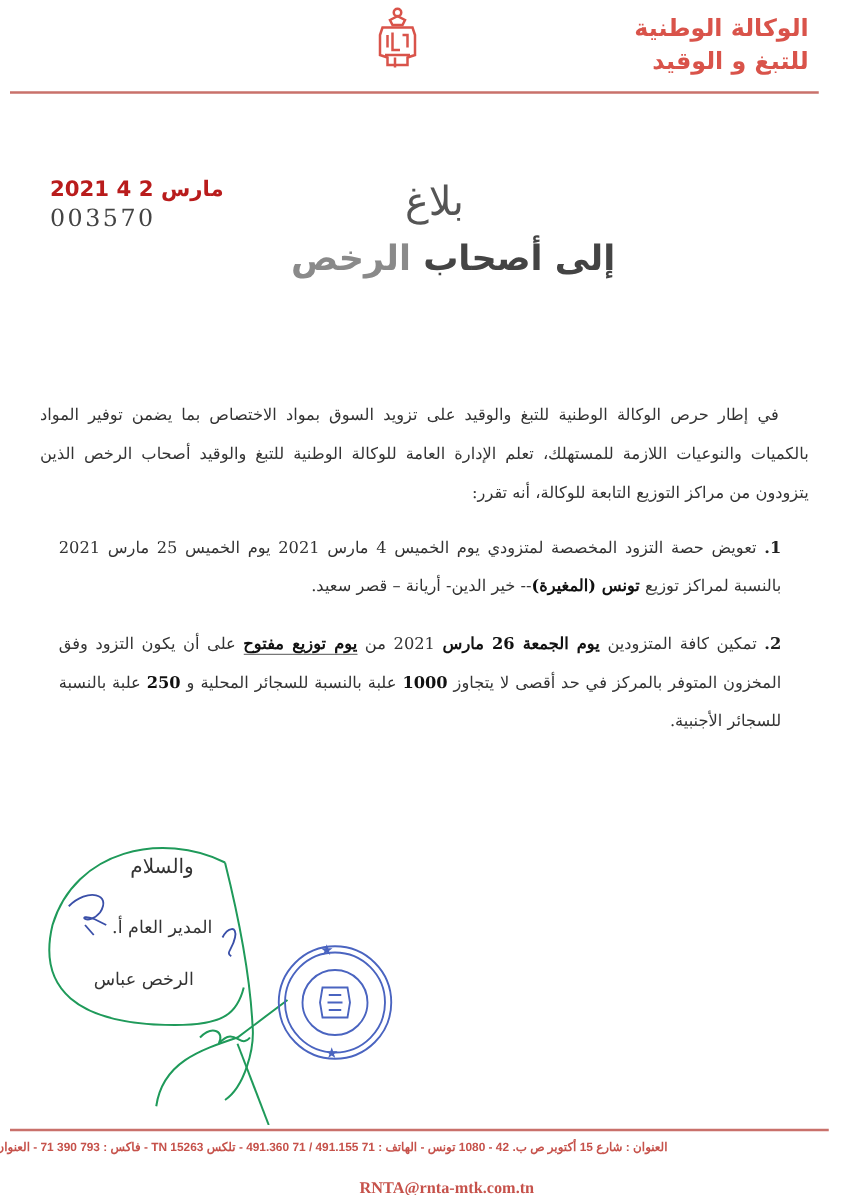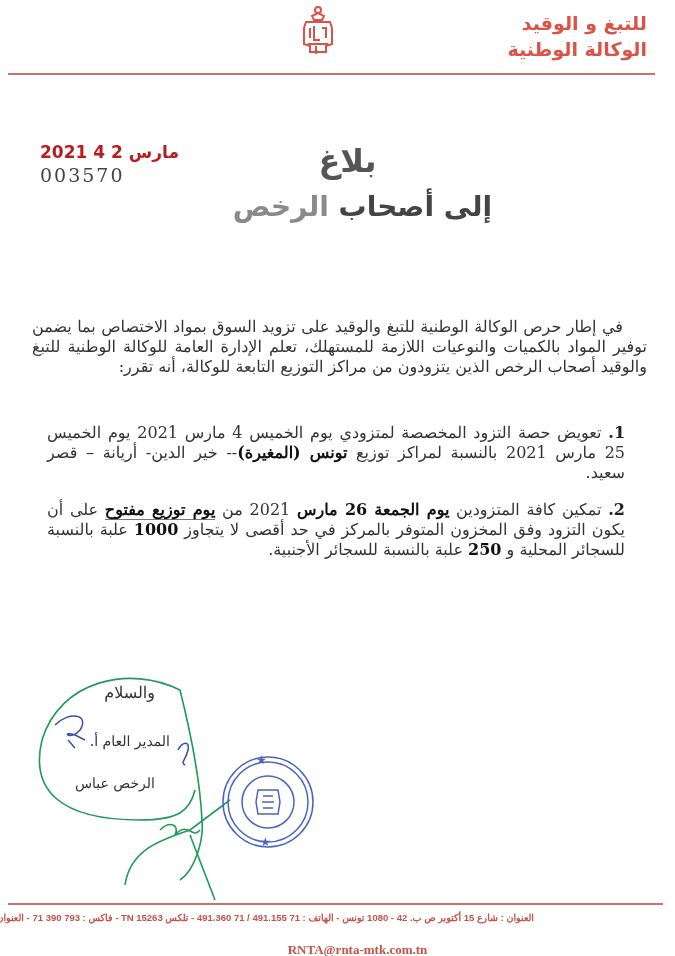--- a/index.html
+++ b/index.html
@@ -9,26 +9,26 @@
     
     .org-name { right:28px; top:10px; width:200px; text-align:right; direction:rtl; color:#d9534a; font-family:"DejaVu Sans", sans-serif; font-weight:bold; font-size:19px; line-height:26px; }
     .logo { left:298px; top:4px; width:40px; height:54px; }
     .header-rule { left:8px; top:73px; width:647px; height:2px; background:#c9716b; }
 
     
     .stamp-date { left:40px; top:142px; font-family:"DejaVu Sans", sans-serif; font-weight:bold; font-size:17px; color:#b91c1c; letter-spacing:0.5px; }
     .stamp-num { left:40px; top:164px; font-family:"DejaVu Serif", serif; font-size:19px; color:#444; letter-spacing:2px; }
 
     
-    .title1 { left:0; width:675px; top:142px; text-align:center; direction:rtl; font-family:"DejaVu Sans", sans-serif; font-weight:bold; font-size:32px; color:#555; padding-left:20px; box-sizing:border-box; }
+    .title1 { left:0; width:675px; top:142px; text-align:center; direction:rtl; font-family:"DejaVu Sans", sans-serif; font-weight:normal; font-size:32px; color:#555; padding-left:20px; box-sizing:border-box; }
     .title2 { left:0; width:675px; top:190px; text-align:center; direction:rtl; font-family:"DejaVu Sans", sans-serif; font-weight:bold; font-size:28px; color:#444; padding-left:50px; box-sizing:border-box; }
     .title2 .light { color:#8a8a8a; }
 
     
-    .body-text { right:28px; width:615px; direction:rtl; text-align:justify; font-size:16px; line-height:20px; color:#333; }
+    .body-text { right:28px; width:615px; direction:rtl; text-align:justify; font-size:13px; line-height:31px; color:#333; }
     .para { top:317px; text-indent:24px; }
     .item { width:600px; right:28px; }
     .item1 { top:423px; }
     .item2 { top:500px; }
     .item .num { font-weight:bold; color:#222; }
     .item .cont { padding-right:22px; display:block; }
     .bold { font-weight:bold; color:#111; }
     .underline { border-bottom:1.5px solid #777; }
 
     
@@ -39,22 +39,22 @@
 
     
     .footer-rule { left:8px; top:903px; width:655px; height:2px; background:#c9716b; }
     .footer-addr { left:0; width:534px; top:912px; text-align:center; direction:rtl; font-family:"Liberation Sans", sans-serif; font-size:9.5px; color:#c6524b; font-weight:bold; white-space:nowrap; }
     .footer-email { left:0; width:675px; top:926px; text-align:center; font-family:"Liberation Serif", serif; font-weight:bold; font-size:13px; color:#c6524b; padding-left:40px; box-sizing:border-box;margin-top:16px; }
   </style>
 </head>
 <body>
 
 <div class="abs org-name">
+  <div>الوكالة الوطنية</div>
   <div>للتبغ و الوقيد</div>
-  <div>الوكالة الوطنية</div>
 </div>
 
 <svg class="abs logo" viewBox="0 0 40 54">
   <g fill="none" stroke="#d9534a" stroke-width="2">
     <circle cx="20" cy="6" r="3"></circle>
     <path d="M14 12 L20 9 L26 12 L24 16 L16 16 Z"></path>
     <path d="M8 18 L32 18 L34 24 L34 40 L28 42 L28 48 L12 48 L12 42 L6 40 L6 24 Z"></path>
     <path d="M12 24 L12 34 M16 22 L16 36 L22 36 M24 24 L28 24 L28 34 M10 40 L30 40 M18 42 L18 50"></path>
   </g>
 </svg>

